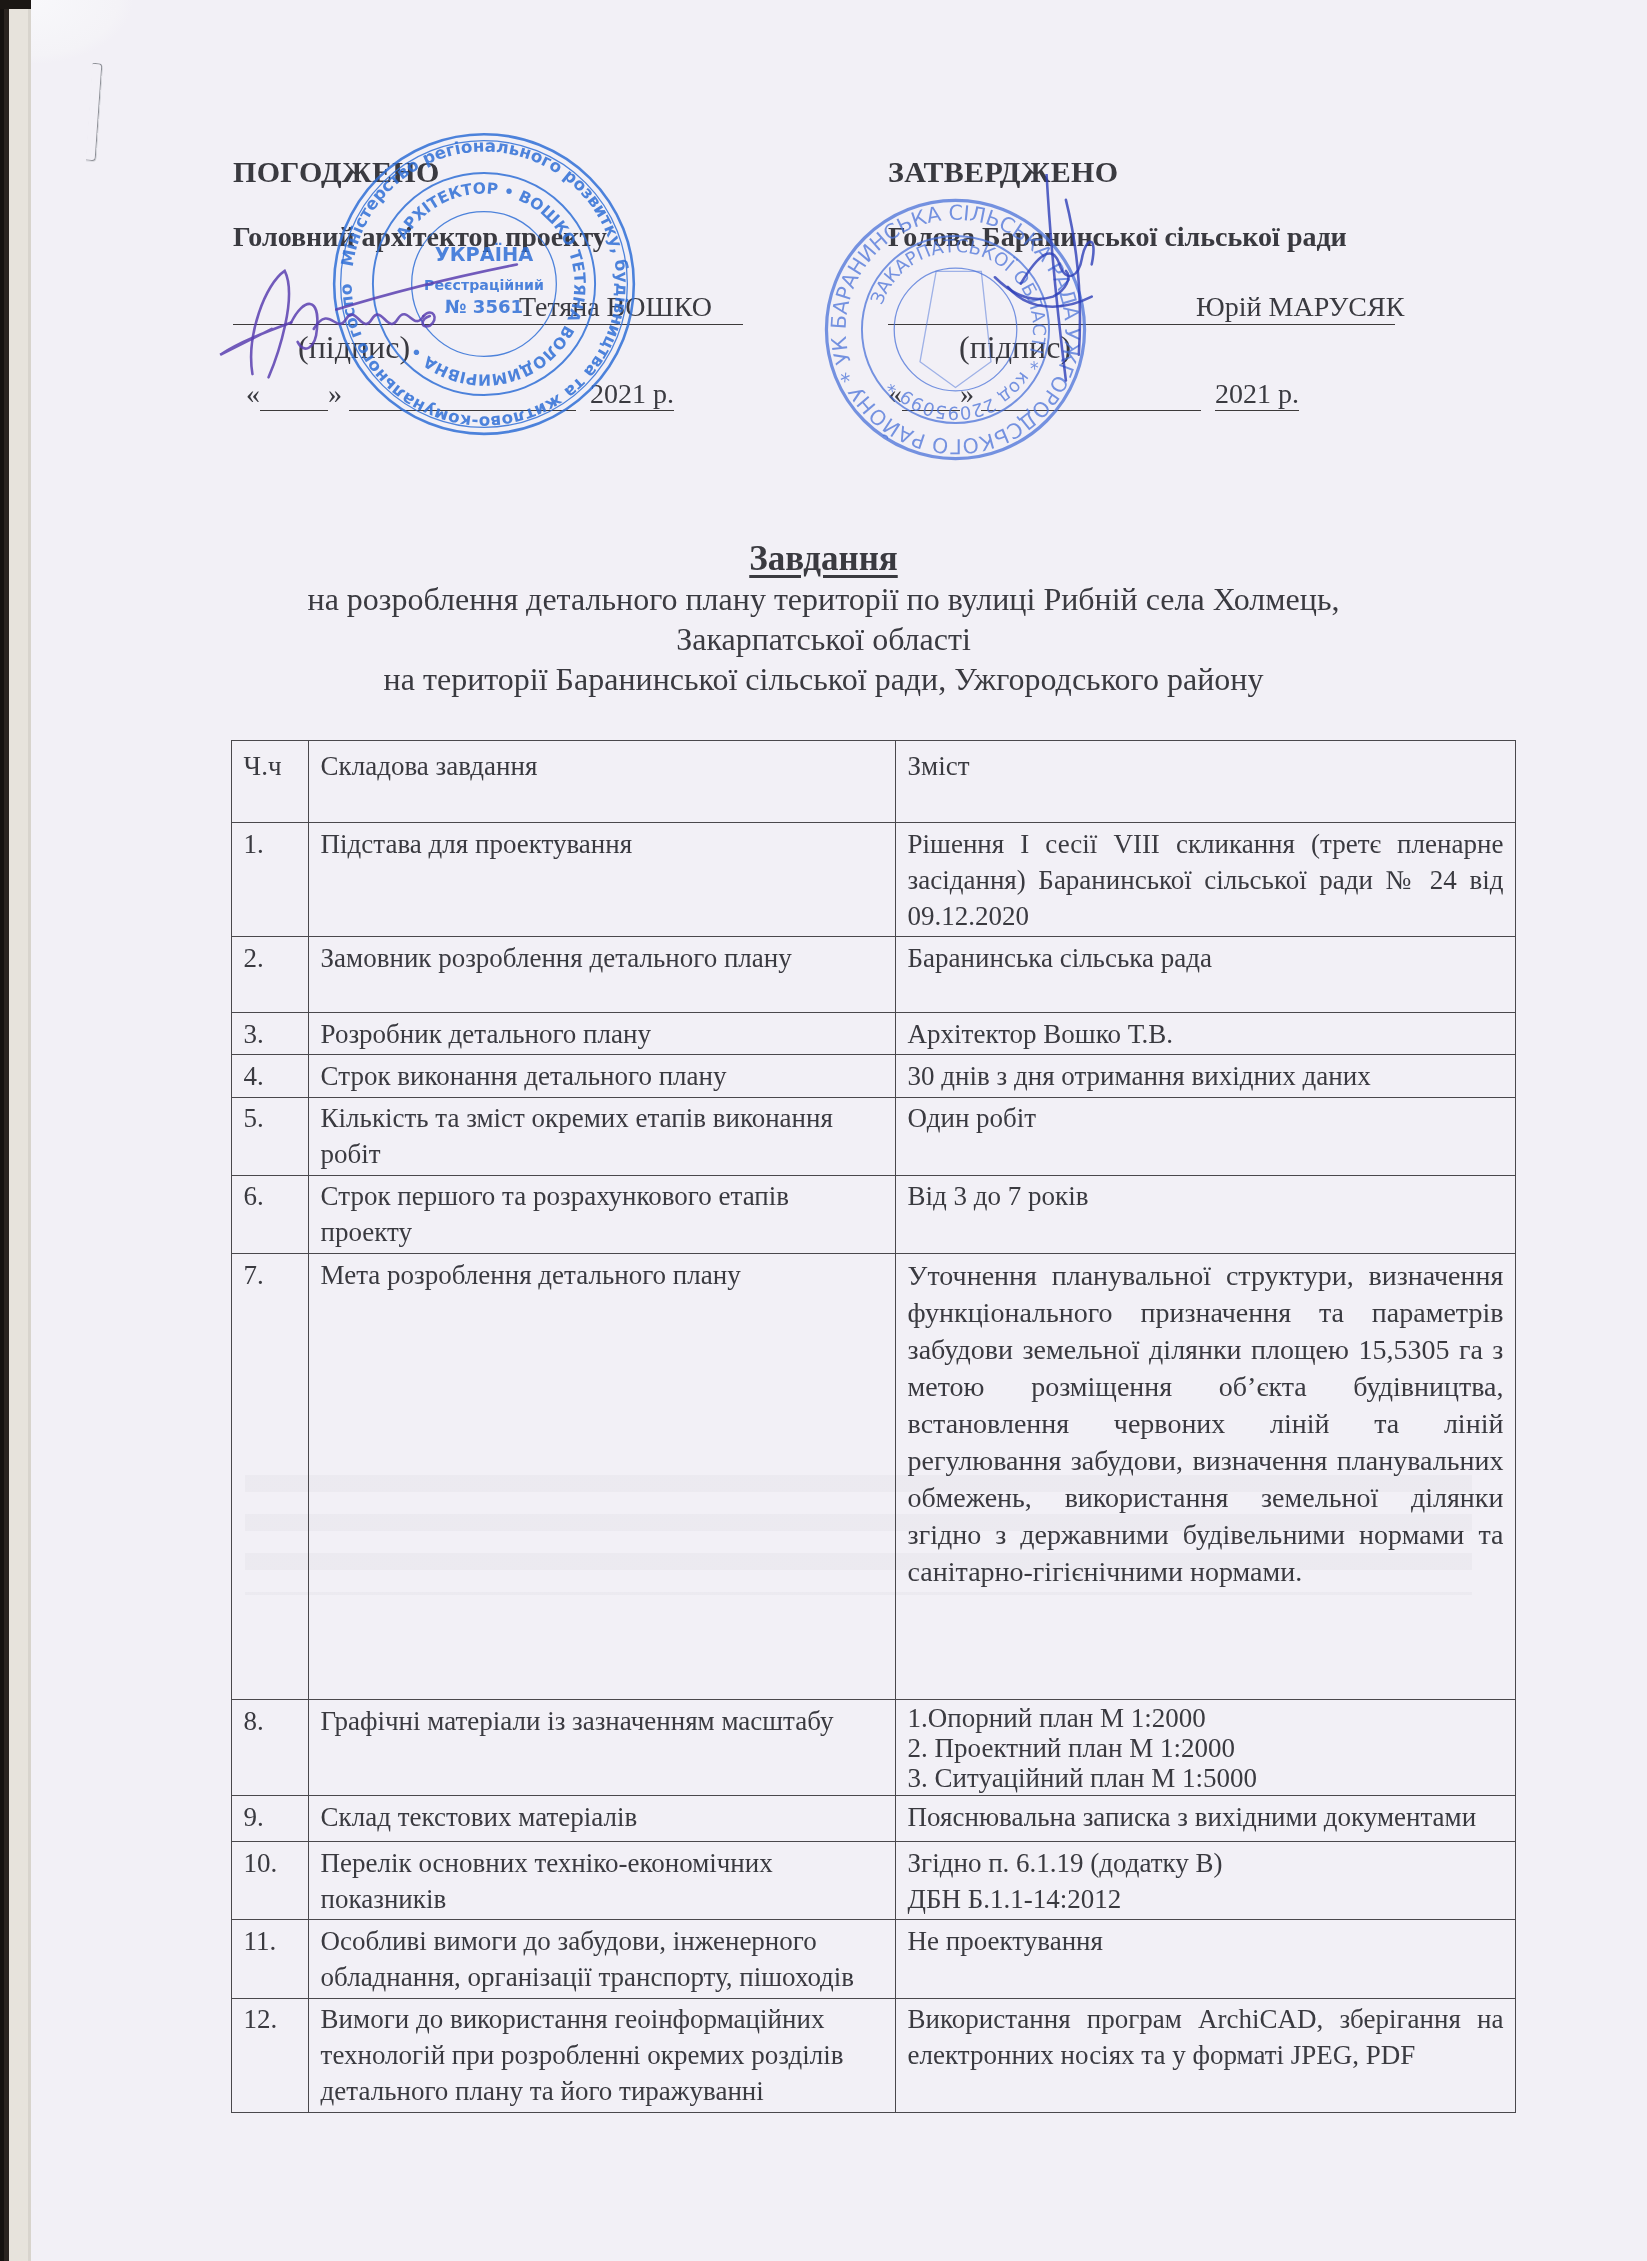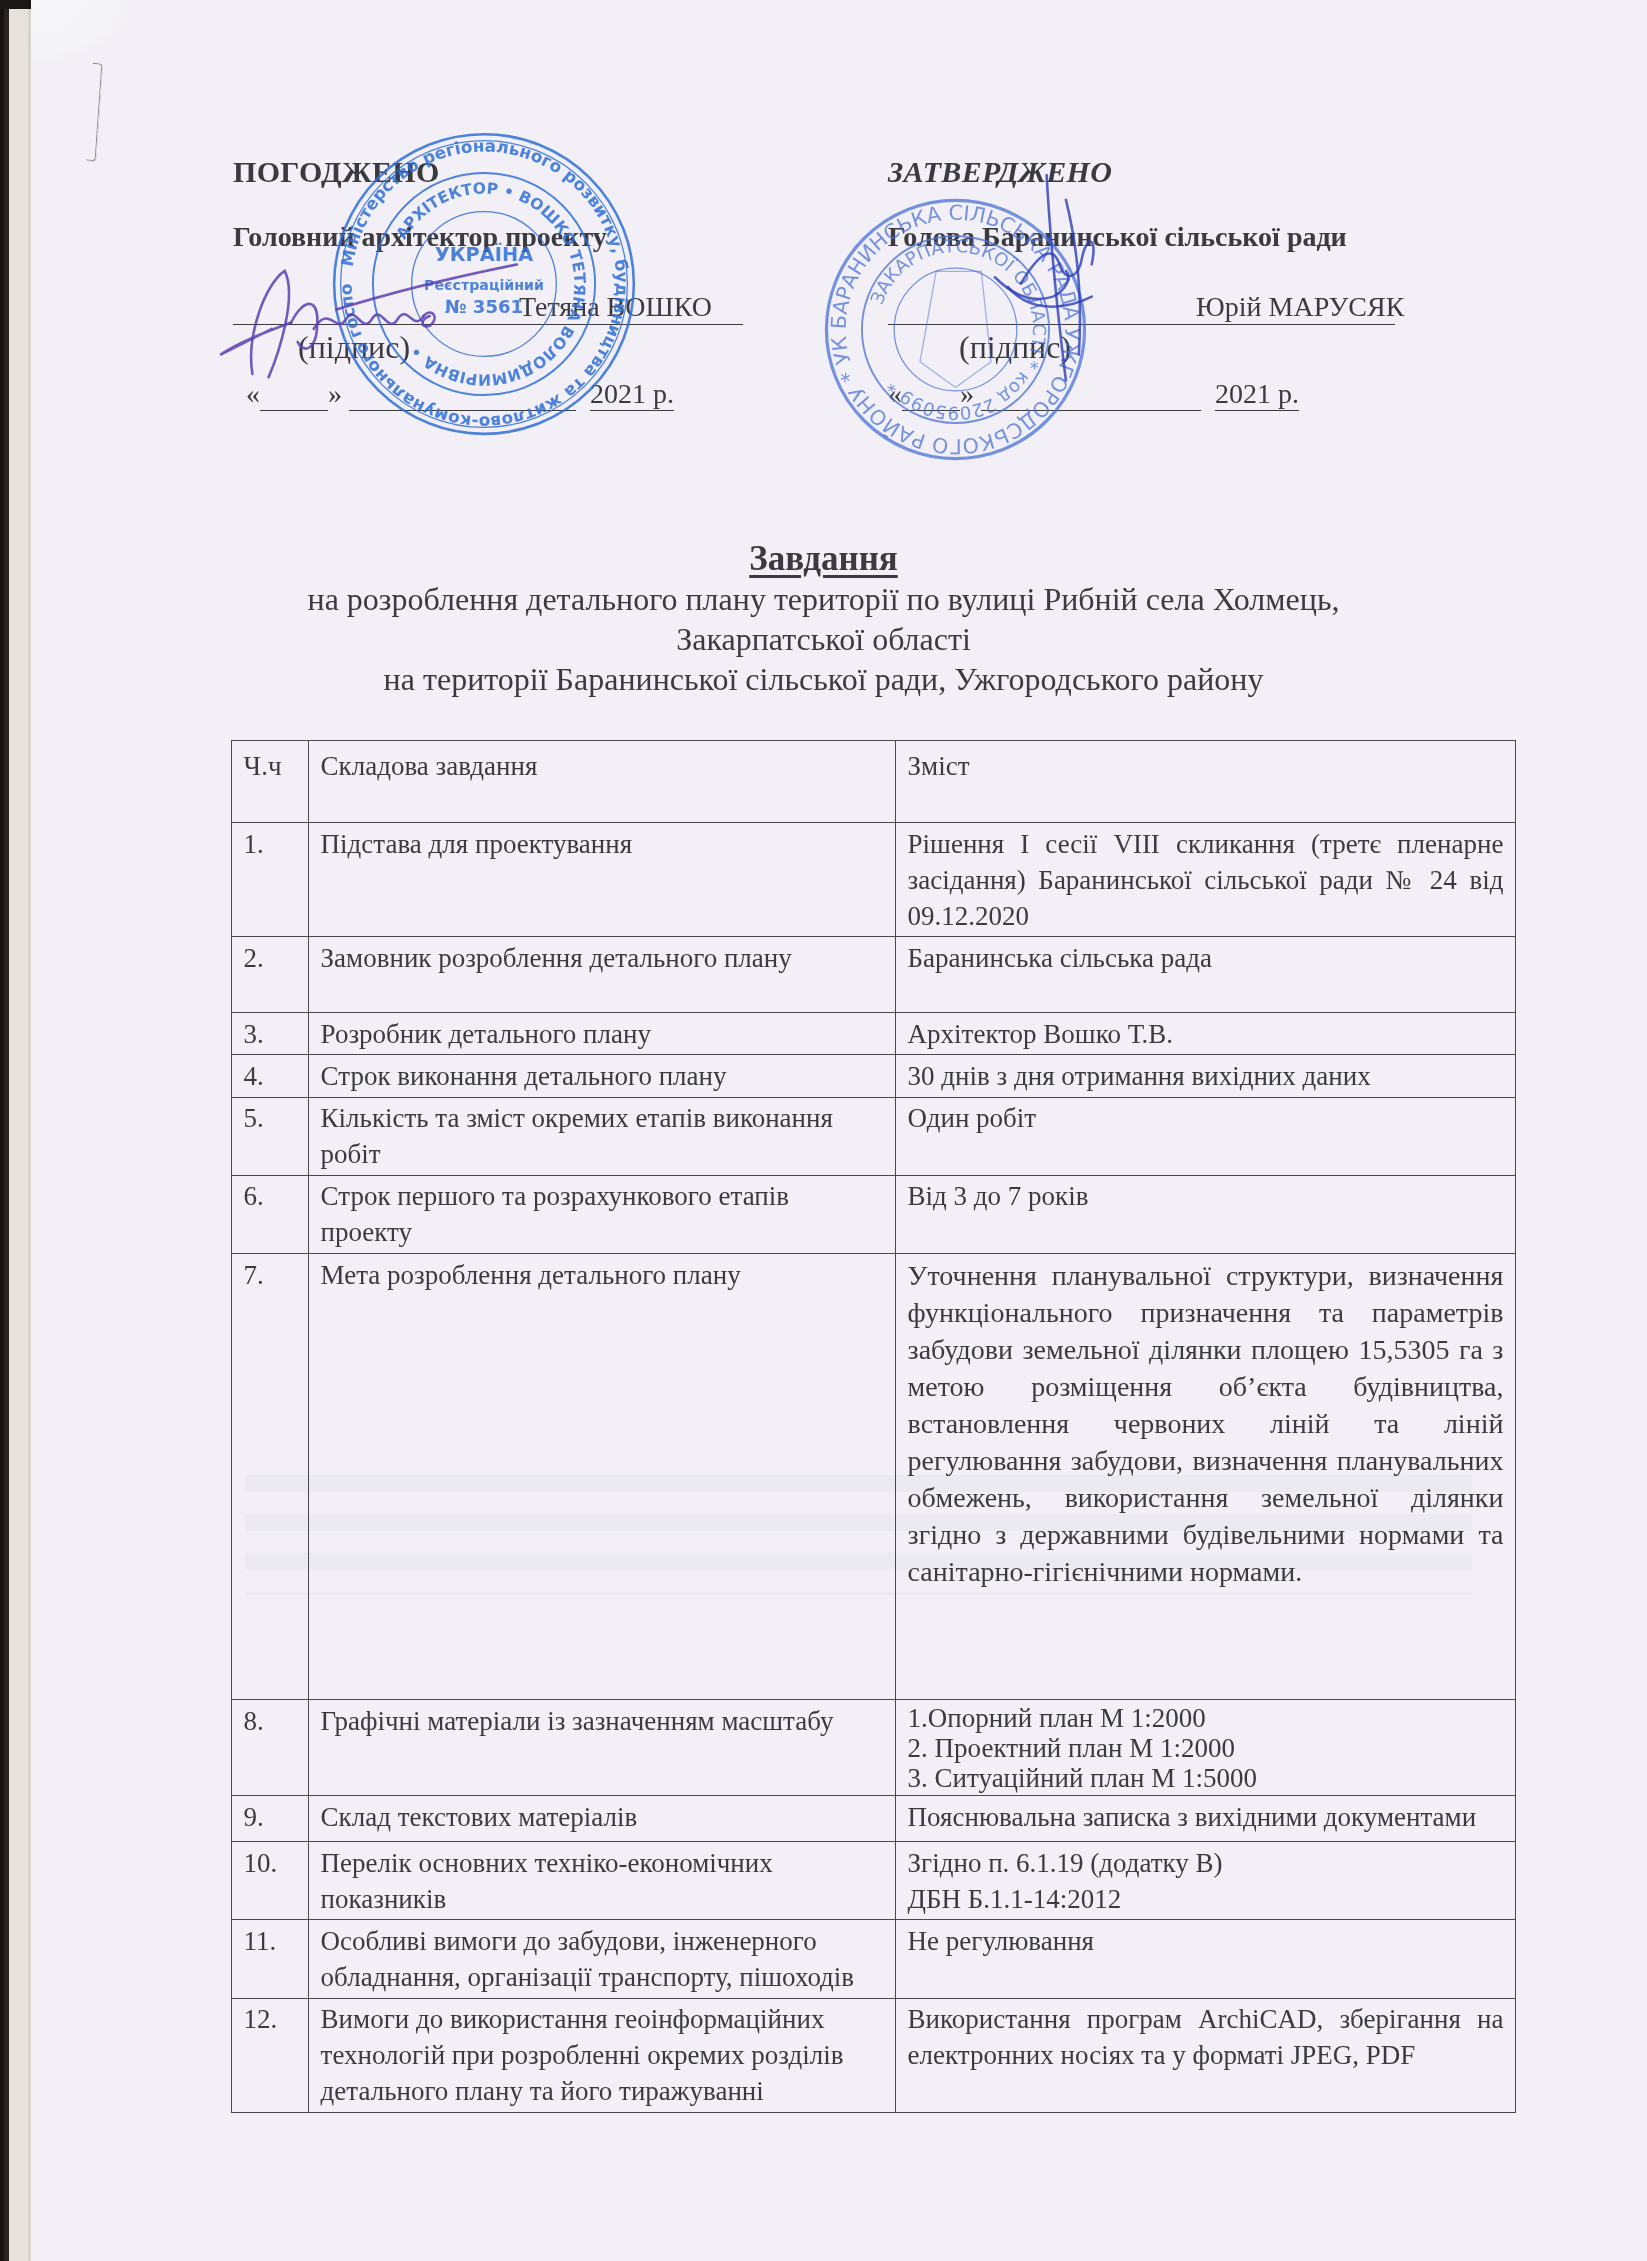--- a/index.html
+++ b/index.html
@@ -119,21 +119,21 @@
     <path d="M70,180 C60,120 90,40 120,20 C140,60 110,150 95,185"></path>
     <path d="M100,110 C80,120 40,140 20,150 C50,130 90,115 130,100"></path>
     <path d="M130,100 C150,60 175,60 170,110 C168,140 150,150 140,130"></path>
     <path d="M165,110 C190,70 200,120 215,95 C230,70 240,120 255,95 C270,70 280,120 295,95 C310,70 320,115 335,90"></path>
     <path d="M335,90 C350,75 360,95 345,105 C330,110 330,95 345,90"></path>
     <path d="M200,80 C280,55 380,30 480,10"></path>
   </g>
 </svg>
 
 <div class="approval" style="left:888px; top:155px; width:581px; height:258px;">
-  <div class="head" style="position:absolute; left:0; top:0;font-style:italic;">ЗАТВЕРДЖЕНО</div>
+  <div class="head" style="position:absolute; left:0; top:0;">ЗАТВЕРДЖЕНО</div>
   <div class="role" style="position:absolute; left:0; top:66px;">Голова Баранинської сільської ради</div>
   <div class="sigline" style="left:0; top:169px; width:507px;"></div>
   <div class="name" style="left:271px; top:136px;">Юрій МАРУСЯК</div>
   <div class="sub" style="left:71px; top:174px;">(підпис)</div>
   <div class="date" style="left:0; top:223px;">
     <span>«</span><span class="u" style="width:58px;">&nbsp;</span><span>»</span>&nbsp;<span class="u" style="width:220px;">&nbsp;</span>&nbsp;&nbsp;<span class="u">2021 р.</span>
   </div>
 </div>
 
 <svg class="stamp" style="left:820px; top:194px;" width="271" height="271" viewBox="0 0 420 420">
@@ -239,21 +239,21 @@
       <td>10.</td>
       <td>Перелік основних техніко-економічних показників</td>
       <td>
         <span class="line">Згідно п. 6.1.19 (додатку В)</span>
         <span class="line">ДБН Б.1.1-14:2012</span>
       </td>
     </tr>
     <tr style="height:69px;">
       <td>11.</td>
       <td>Особливі вимоги до забудови, інженерного обладнання, організації транспорту, пішоходів</td>
-      <td>Не регулювання</td>
+      <td>Не проектування</td>
     </tr>
     <tr style="height:92px;">
       <td>12.</td>
       <td>Вимоги до використання геоінформаційних технологій при розробленні окремих розділів детального плану та його тиражуванні</td>
       <td class="justify">Використання програм ArchiCAD, зберігання на електронних носіях та у форматі JPEG, PDF</td>
     </tr>
   </tbody>
 </table>
 
 

